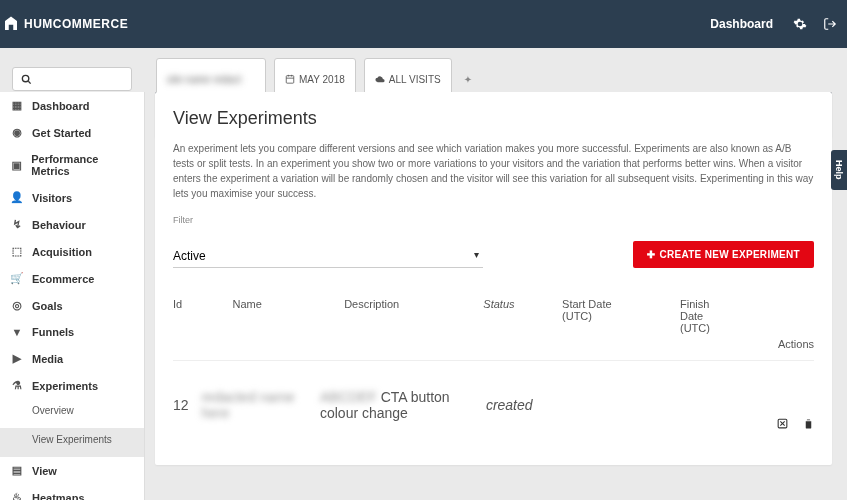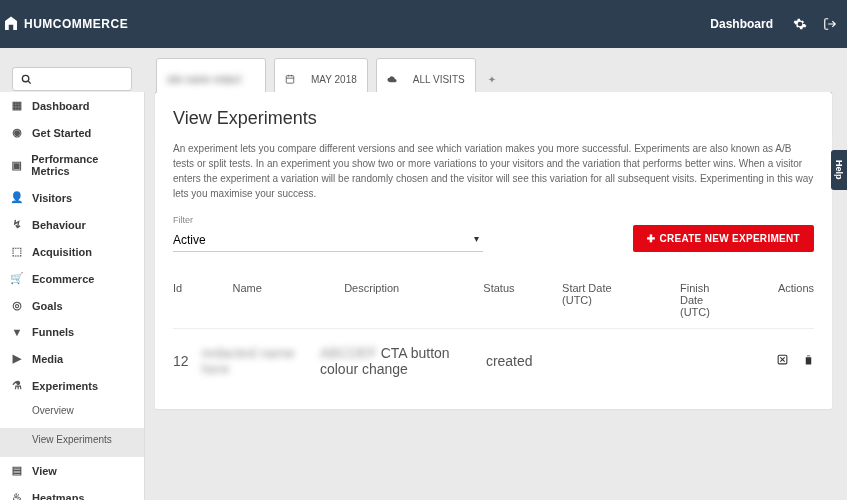--- a/index.html
+++ b/index.html
@@ -6,44 +6,44 @@
 body { font-family: -apple-system, BlinkMacSystemFont, "Segoe UI", Arial, sans-serif; font-size: 12px; background: #eaeaea; width: 847px; height: 500px; overflow: hidden; position: relative; }
 .header { background: #2c3e50; height: 48px; display: flex; align-items: center; justify-content: space-between; padding: 0 2px; color: #fff; }
 .logo { display: flex; align-items: center; gap: 4px; font-weight: 600; font-size: 12px; letter-spacing: 0.5px; }
 .logo svg { width: 18px; height: 18px; }
 .header-right { display: flex; align-items: center; gap: 0; }
 .header-link { color: #fff; padding: 16px 12px; font-size: 12px; font-weight: 600; cursor: pointer; }
 .header-link.main { background: #1e2a36; }
 .header-icon { color: #fff; padding: 0 8px; cursor: pointer; display: flex; align-items: center; }
 .toolbar { background: #eaeaea; padding: 10px 12px; display: flex; align-items: center; gap: 8px; }
 .search-box { display: flex; align-items: center; background: #fff; border: 1px solid #ccc; border-radius: 3px; padding: 4px 8px; width: 120px; height: 24px; }
-.pill { background: #fff; border: 1px solid #ccc; border-radius: 3px; padding: 20px 10px; font-size: 10px; color: #555; height: 24px; display: flex; align-items: center; gap: 16px; cursor: pointer; }
+.pill { background: #fff; border: 1px solid #ccc; border-radius: 3px; padding: 20px 10px; font-size: 10px; color: #555; height: 24px; display: flex; align-items: center; gap: 4px; cursor: pointer; }
 .pill.blurred { color: transparent; text-shadow: 0 0 5px rgba(0,0,0,0.3); }
 .sidebar { position: absolute; left: 0; top: 92px; width: 145px; background: #fff; height: 408px; border-right: 1px solid #ddd; overflow-y: auto; }
 .sidebar-item { display: flex; align-items: center; gap: 8px; padding: 7px 10px; font-size: 11px; color: #333; cursor: pointer; font-weight: 600; }
 .sidebar-item .icon { width: 14px; display: flex; justify-content: center; color: #555; }
 .sidebar-sub { padding: 6px 10px 12px 32px; font-size: 10px; color: #555; cursor: pointer; }
 .sidebar-sub.active { background: #e8e8e8; }
 .main { position: absolute; left: 155px; top: 92px; right: 15px; background: #fff; border-radius: 2px; padding: 16px 18px; box-shadow: 0 1px 2px rgba(0,0,0,0.05); }
 .page-title { font-size: 18px; font-weight: 400; color: #333; margin-bottom: 12px; }
 .page-desc { font-size: 10px; color: #666; line-height: 1.5; margin-bottom: 14px; }
 .filter-row { display: flex; justify-content: space-between; align-items: flex-end; margin-bottom: 20px; }
 .filter-block { }
-.filter-label { font-size: 9px; color: #888; margin-bottom: 4px; }
+.filter-label { font-size: 9px; color: #888; margin-bottom: 20px; }
 .filter-select { border: none; border-bottom: 1px solid #ccc; padding: 4px 0; font-size: 12px; width: 310px; background: transparent; position: relative; }
 .filter-select::after { content: "▾"; position: absolute; right: 4px; top: 4px; font-size: 10px; color: #333; }
 .create-btn { background: #e30613; color: #fff; font-size: 10px; font-weight: 700; padding: 8px 14px; border: none; border-radius: 2px; cursor: pointer; display: flex; align-items: center; gap: 4px; letter-spacing: 0.3px; }
 .table-header { display: flex; padding: 10px 0; border-bottom: 1px solid #eee; font-size: 11px; color: #555; gap: 43px; }
 .col-id { width: 30px; }
 .col-name { width: 125px; }
 .col-desc { width: 175px; }
-.col-status { width: 65px; }
+.col-status { width: 65px; font-style: italic; }
 .col-start { width: 100px; }
 .col-finish { width: 100px; margin-left: 20px; }
-.col-actions { width: 60px; text-align: right; }
+.col-actions { width: 60px; text-align: right; margin-top: 40px; }
 .table-row { display: flex; padding: 16px 0; font-size: 14px; color: #555; align-items: center; }
 .blur-text { filter: blur(3px); color: #999; }
 .actions-cell { display: flex; gap: 14px; justify-content: flex-end; color: #333; }
 .actions-cell span { cursor: pointer; }
 .help-tab { position: absolute; right: 0; top: 150px; background: #2c3e50; color: #fff; font-size: 9px; font-weight: 600; padding: 10px 3px; writing-mode: vertical-rl; border-radius: 3px 0 0 3px; cursor: pointer; }
 </style>
 </head>
 <body>
 
 <div class="header">

